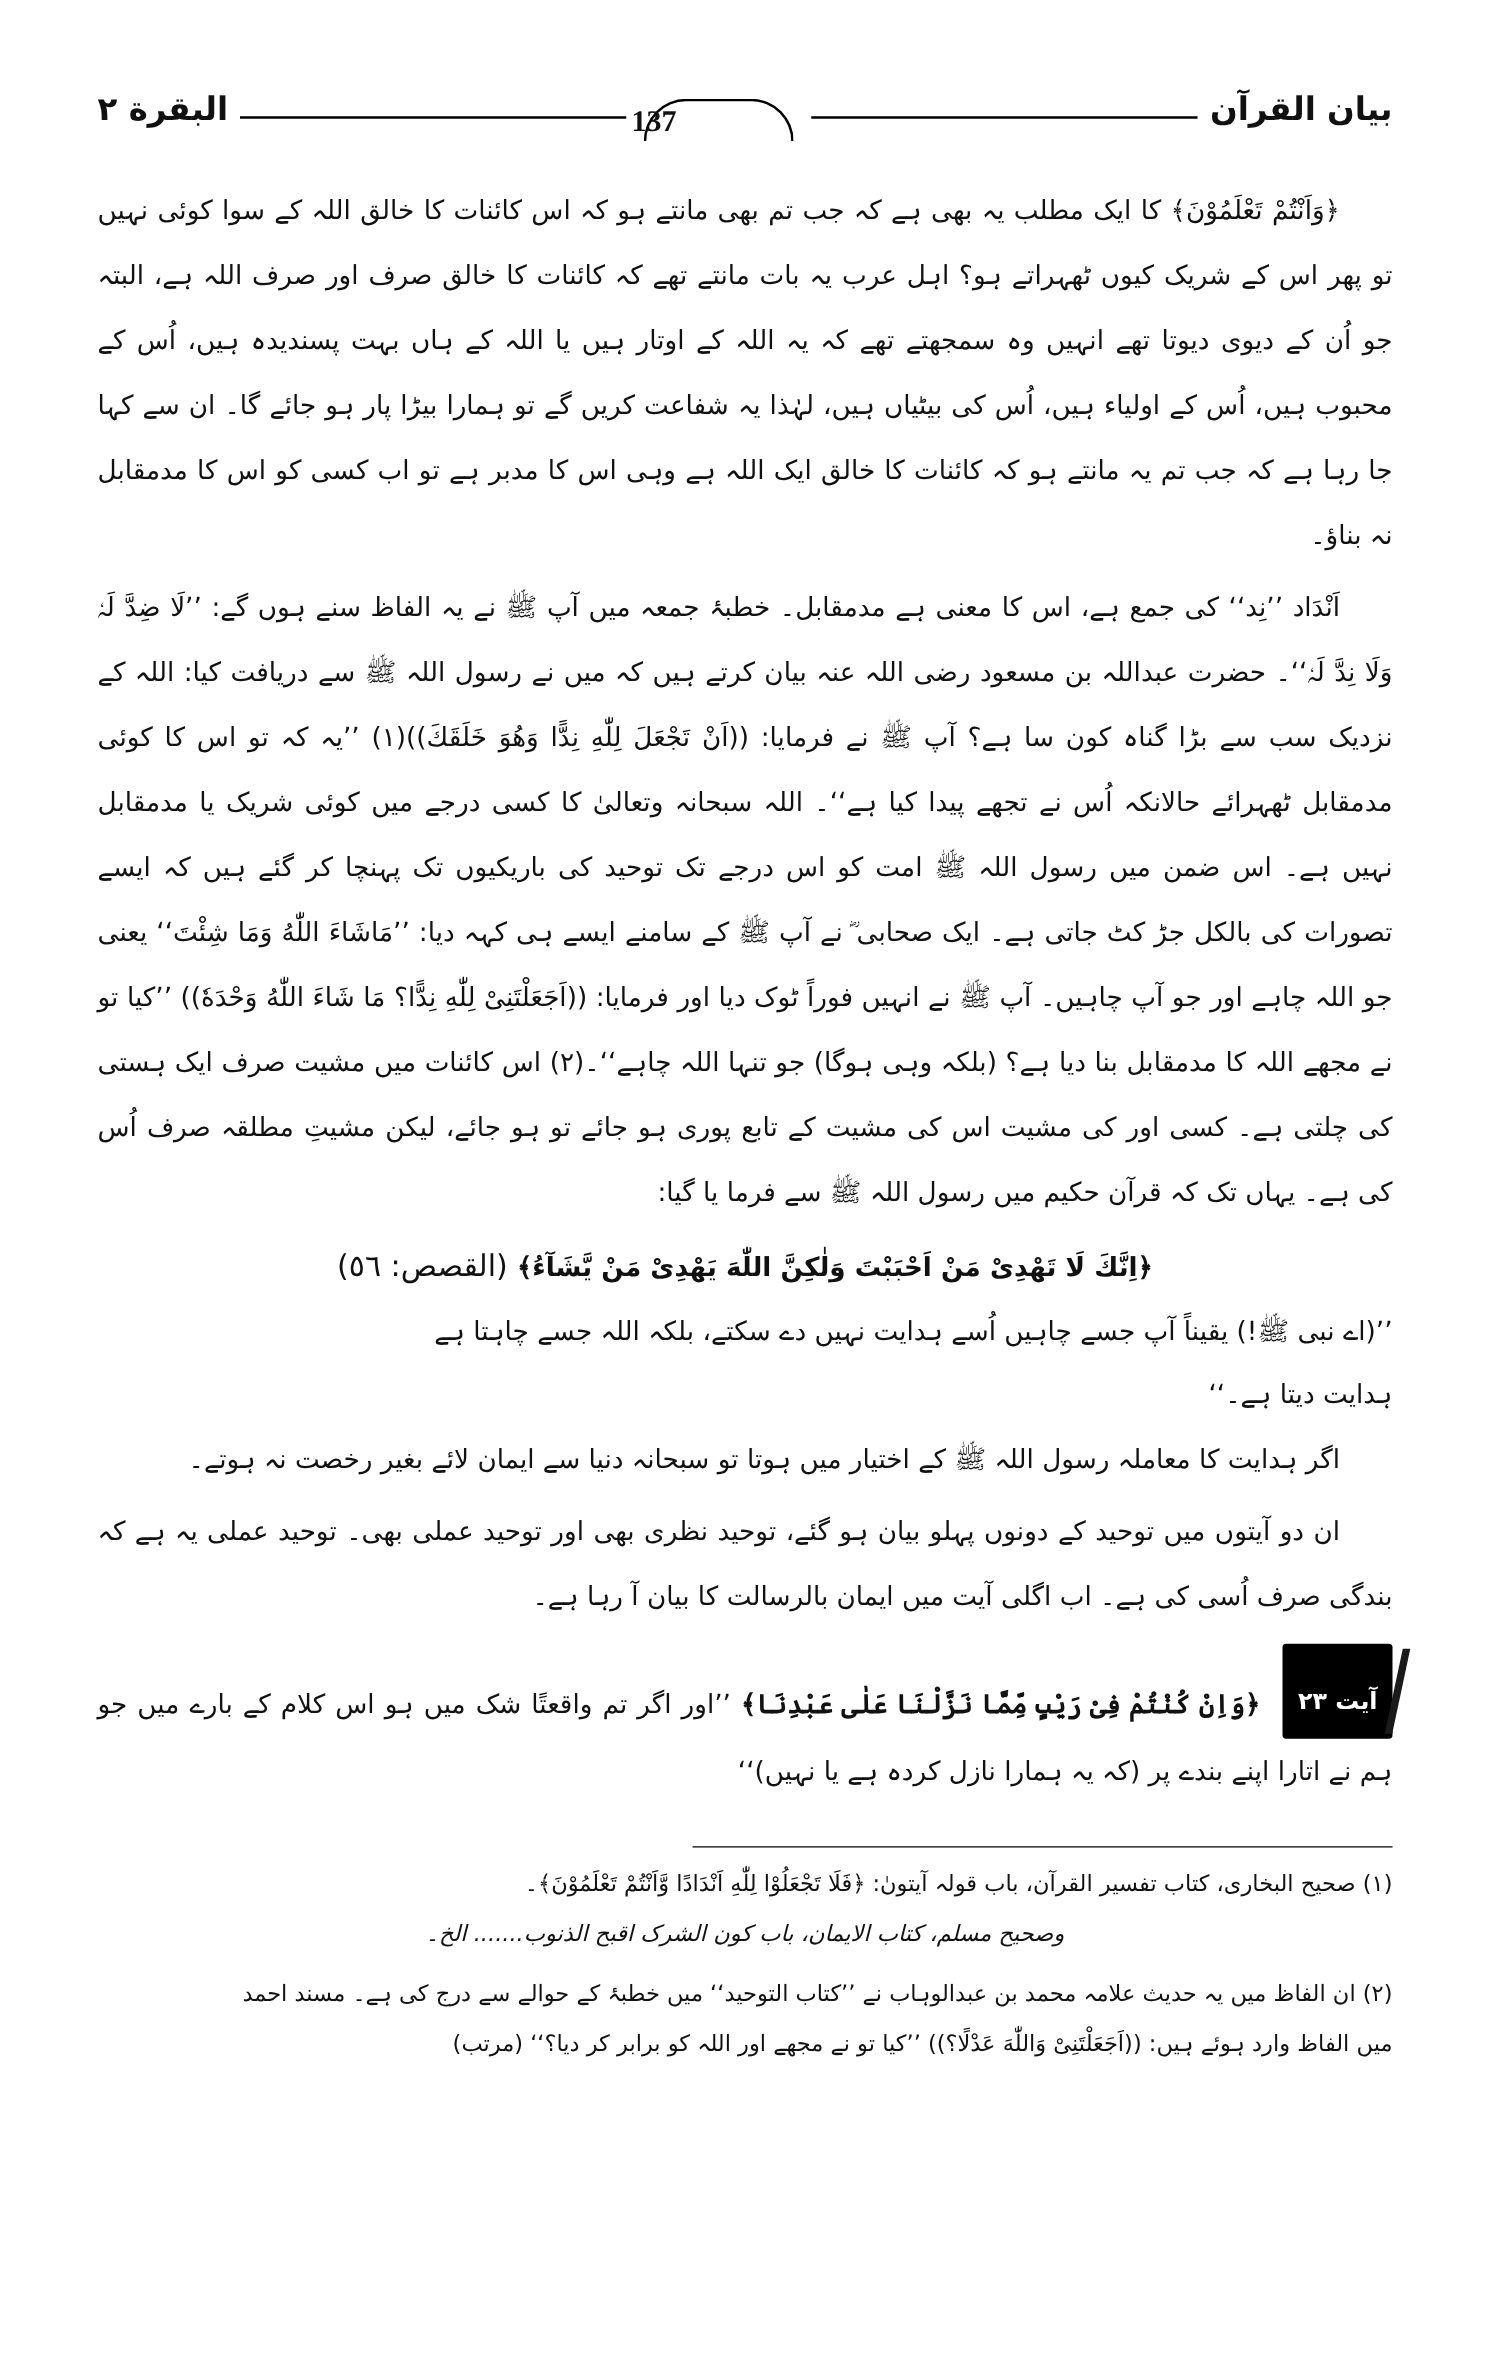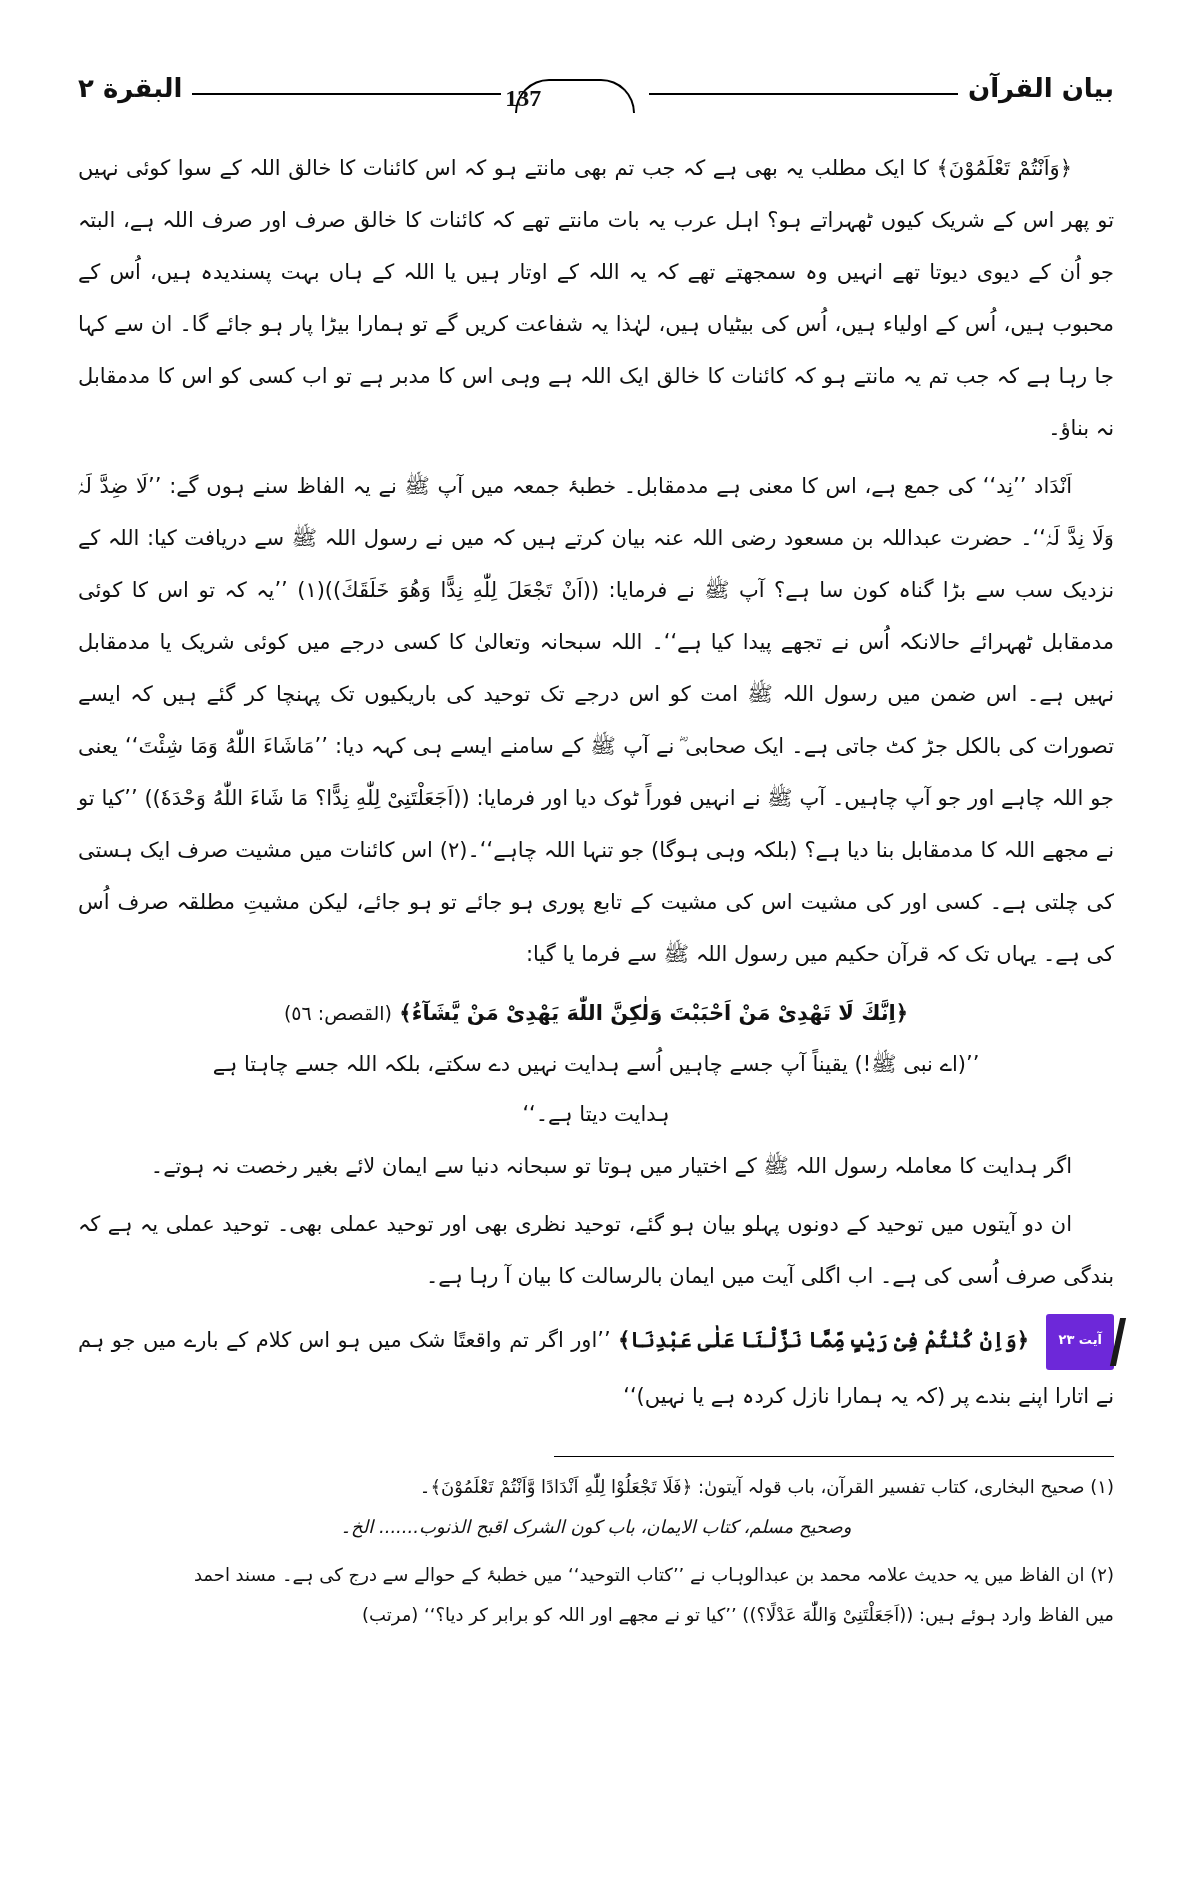--- a/index.html
+++ b/index.html
@@ -95,39 +95,39 @@
   }
 
   .ayah-line {
     text-align: center;
     font-size: 21px;
     line-height: 46px;
     margin: 10px 0 4px 0;
     font-weight: bold;
   }
   .trans-line {
-    text-align: center;
+    text-align: right;
     font-size: 21px;
     line-height: 48px;
     margin: 0 0 2px 0;
   }
 
   
   .verse-block {
     margin-top: 12px;
     text-align: justify;
     line-height: 52px;
   }
   .verse-badge {
     display: inline-block;
-    background: #6d28d9;
+    background: #000000;
     color: #fff;
-    font-size: 13px;
-    font-weight: bold;
-    padding: 0 12px 4px 12px;
+    font-size: 19px;
+    font-weight: bold;
+    padding: 20px 12px 4px 12px;
     border-radius: 3px;
     margin-left: 10px;
     vertical-align: 3px;
     position: relative;
   }
   .verse-badge::before {
     content: "";
     position: absolute;
     top: 4px; bottom: 4px; right: -7px;
     width: 6px;
@@ -175,21 +175,21 @@
   </div>
 
   <div class="body-text">
 
     <p class="para">﴿وَاَنْتُمْ تَعْلَمُوْنَ﴾ کا ایک مطلب یہ بھی ہے کہ جب تم بھی مانتے ہو کہ اس کائنات کا خالق اللہ کے سوا کوئی نہیں تو پھر اس کے شریک کیوں ٹھہراتے ہو؟ اہل عرب یہ بات مانتے تھے کہ کائنات کا خالق صرف اور صرف اللہ ہے، البتہ جو اُن کے دیوی دیوتا تھے انہیں وہ سمجھتے تھے کہ یہ اللہ کے اوتار ہیں یا اللہ کے ہاں بہت پسندیدہ ہیں، اُس کے محبوب ہیں، اُس کے اولیاء ہیں، اُس کی بیٹیاں ہیں، لہٰذا یہ شفاعت کریں گے تو ہمارا بیڑا پار ہو جائے گا۔ ان سے کہا جا رہا ہے کہ جب تم یہ مانتے ہو کہ کائنات کا خالق ایک اللہ ہے وہی اس کا مدبر ہے تو اب کسی کو اس کا مدمقابل نہ بناؤ۔</p>
 
     <p class="para">اَنْدَاد ’’نِد‘‘ کی جمع ہے، اس کا معنی ہے مدمقابل۔ خطبۂ جمعہ میں آپ ﷺ نے یہ الفاظ سنے ہوں گے: ’’لَا ضِدَّ لَہٗ وَلَا نِدَّ لَہٗ‘‘۔ حضرت عبداللہ بن مسعود رضی اللہ عنہ بیان کرتے ہیں کہ میں نے رسول اللہ ﷺ سے دریافت کیا: اللہ کے نزدیک سب سے بڑا گناہ کون سا ہے؟ آپ ﷺ نے فرمایا: ((اَنْ تَجْعَلَ لِلّٰهِ نِدًّا وَهُوَ خَلَقَكَ))(۱) ’’یہ کہ تو اس کا کوئی مدمقابل ٹھہرائے حالانکہ اُس نے تجھے پیدا کیا ہے‘‘۔ اللہ سبحانہ وتعالیٰ کا کسی درجے میں کوئی شریک یا مدمقابل نہیں ہے۔ اس ضمن میں رسول اللہ ﷺ امت کو اس درجے تک توحید کی باریکیوں تک پہنچا کر گئے ہیں کہ ایسے تصورات کی بالکل جڑ کٹ جاتی ہے۔ ایک صحابی ؓ نے آپ ﷺ کے سامنے ایسے ہی کہہ دیا: ’’مَاشَاءَ اللّٰهُ وَمَا شِئْتَ‘‘ یعنی جو اللہ چاہے اور جو آپ چاہیں۔ آپ ﷺ نے انہیں فوراً ٹوک دیا اور فرمایا: ((اَجَعَلْتَنِیْ لِلّٰهِ نِدًّا؟ مَا شَاءَ اللّٰهُ وَحْدَهٗ)) ’’کیا تو نے مجھے اللہ کا مدمقابل بنا دیا ہے؟ (بلکہ وہی ہوگا) جو تنہا اللہ چاہے‘‘۔(۲) اس کائنات میں مشیت صرف ایک ہستی کی چلتی ہے۔ کسی اور کی مشیت اس کی مشیت کے تابع پوری ہو جائے تو ہو جائے، لیکن مشیتِ مطلقہ صرف اُس کی ہے۔ یہاں تک کہ قرآن حکیم میں رسول اللہ ﷺ سے فرما یا گیا:</p>
 
     <div class="ayah-line">
       <span>﴿اِنَّكَ لَا تَهْدِىْ مَنْ اَحْبَبْتَ وَلٰكِنَّ اللّٰهَ يَهْدِىْ مَنْ يَّشَآءُ﴾</span>
-      <span style="font-weight:normal;font-size:19px;">(القصص: ٥٦)</span>
+      <span style="font-weight:normal;font-size:24px;">(القصص: ٥٦)</span>
     </div>
 
     <p class="trans-line">’’(اے نبی ﷺ!) یقیناً آپ جسے چاہیں اُسے ہدایت نہیں دے سکتے، بلکہ اللہ جسے چاہتا ہے</p>
     <p class="trans-line">ہدایت دیتا ہے۔‘‘</p>
 
     <p class="para">اگر ہدایت کا معاملہ رسول اللہ ﷺ کے اختیار میں ہوتا تو سبحانہ دنیا سے ایمان لائے بغیر رخصت نہ ہوتے۔</p>
     <p class="para">ان دو آیتوں میں توحید کے دونوں پہلو بیان ہو گئے، توحید نظری بھی اور توحید عملی بھی۔ توحید عملی یہ ہے کہ بندگی صرف اُسی کی ہے۔ اب اگلی آیت میں ایمان بالرسالت کا بیان آ رہا ہے۔</p>
 
     <div class="verse-block">
       <span class="verse-badge">آیت ۲۳</span>

